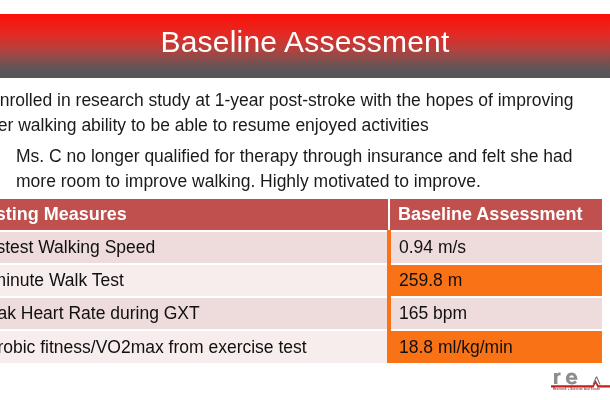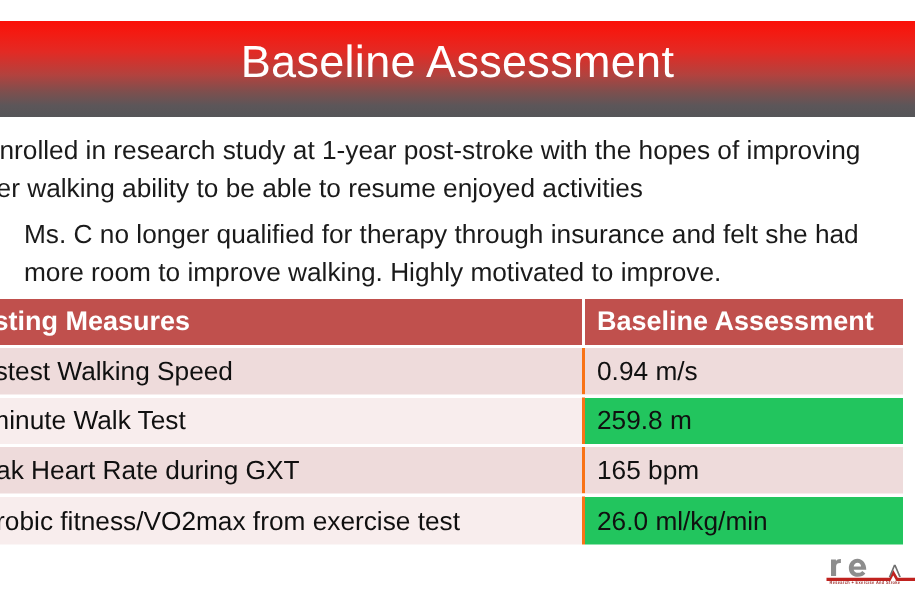--- a/index.html
+++ b/index.html
@@ -115,26 +115,26 @@
     border-bottom: 2px solid #ffffff;
   }
   .data-table thead th.col-value {
     border-left: 2px solid #ffffff;
   }
 
   .data-table tbody td {
     color: #101010;
   }
   .data-table tbody td.col-value {
-    border-left: 2px solid #f97316;
+    border-left: 4px solid #f97316;
   }
   .row-odd td  { background: #eedbdb; }
   .row-even td { background: #f8eded; }
   .row-odd td.col-value  { background: #eedbdb; }
-  .row-even td.col-value { background: #22c55e; }
+  .row-even td.col-value { background: #f97316; }
   .data-table tbody tr td { border-bottom: 2px solid #ffffff; }
   .data-table tbody tr:last-child td { border-bottom: none; }
 
   
   .logo {
     position: absolute;
     left: 549px;
     top: 365px;
     width: 61px;
     height: 31px;
@@ -187,21 +187,21 @@
       <tr class="row-even">
         <td class="col-measure">6-minute Walk Test</td>
         <td class="col-value">259.8 m</td>
       </tr>
       <tr class="row-odd">
         <td class="col-measure">Peak Heart Rate during GXT</td>
         <td class="col-value">165 bpm</td>
       </tr>
       <tr class="row-even">
         <td class="col-measure">Aerobic fitness/VO2max from exercise test</td>
-        <td class="col-value">26.0 ml/kg/min</td>
+        <td class="col-value">18.8 ml/kg/min</td>
       </tr>
     </tbody>
   </table>
 
   <div class="logo">
     <svg width="61" height="31" viewBox="0 0 61 31" xmlns="http://www.w3.org/2000/svg">
 
       <path d="M5 8 L5 19 L8.4 19 L8.4 12.6 C8.4 11.0 9.6 10.2 11.6 10.4 L11.6 7.6 C9.9 7.5 8.9 8.0 8.3 9.0 L8.3 8 Z" fill="#8d8d8d"></path>
 
       <path d="M20.5 14.8 C20.5 11.0 18.3 7.5 14.6 7.5 C11.2 7.5 8.9 10.4 8.9 13.6

